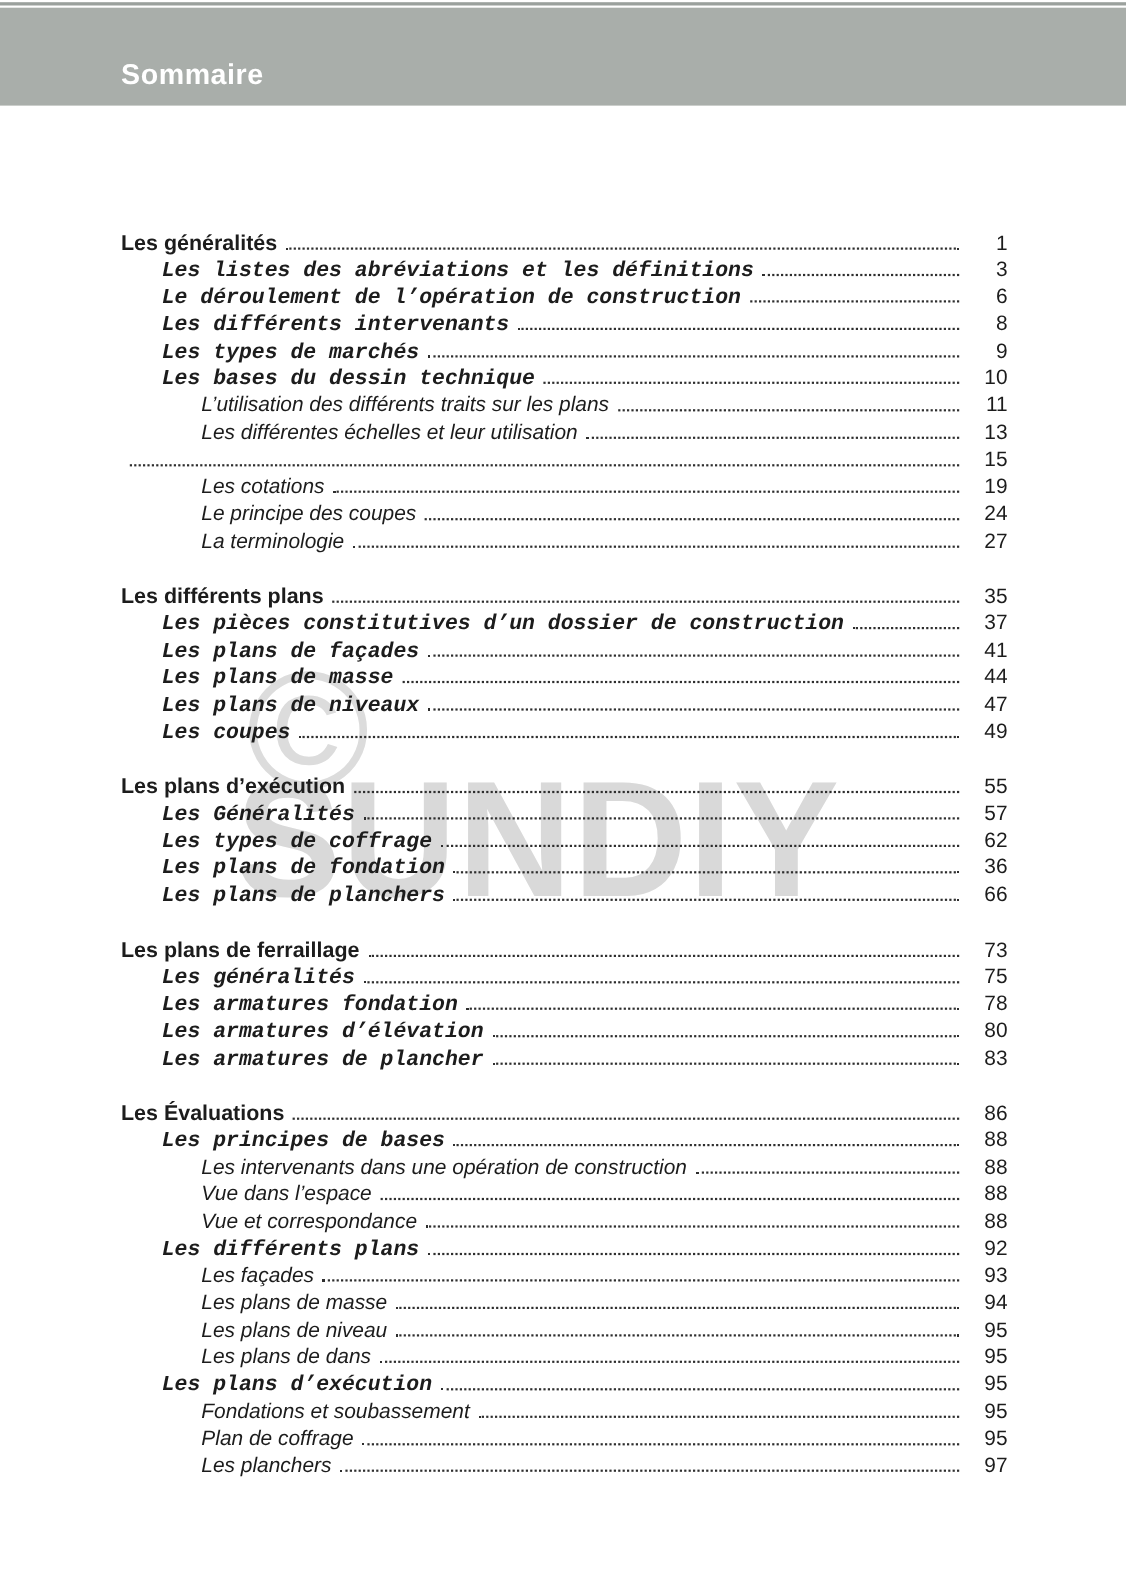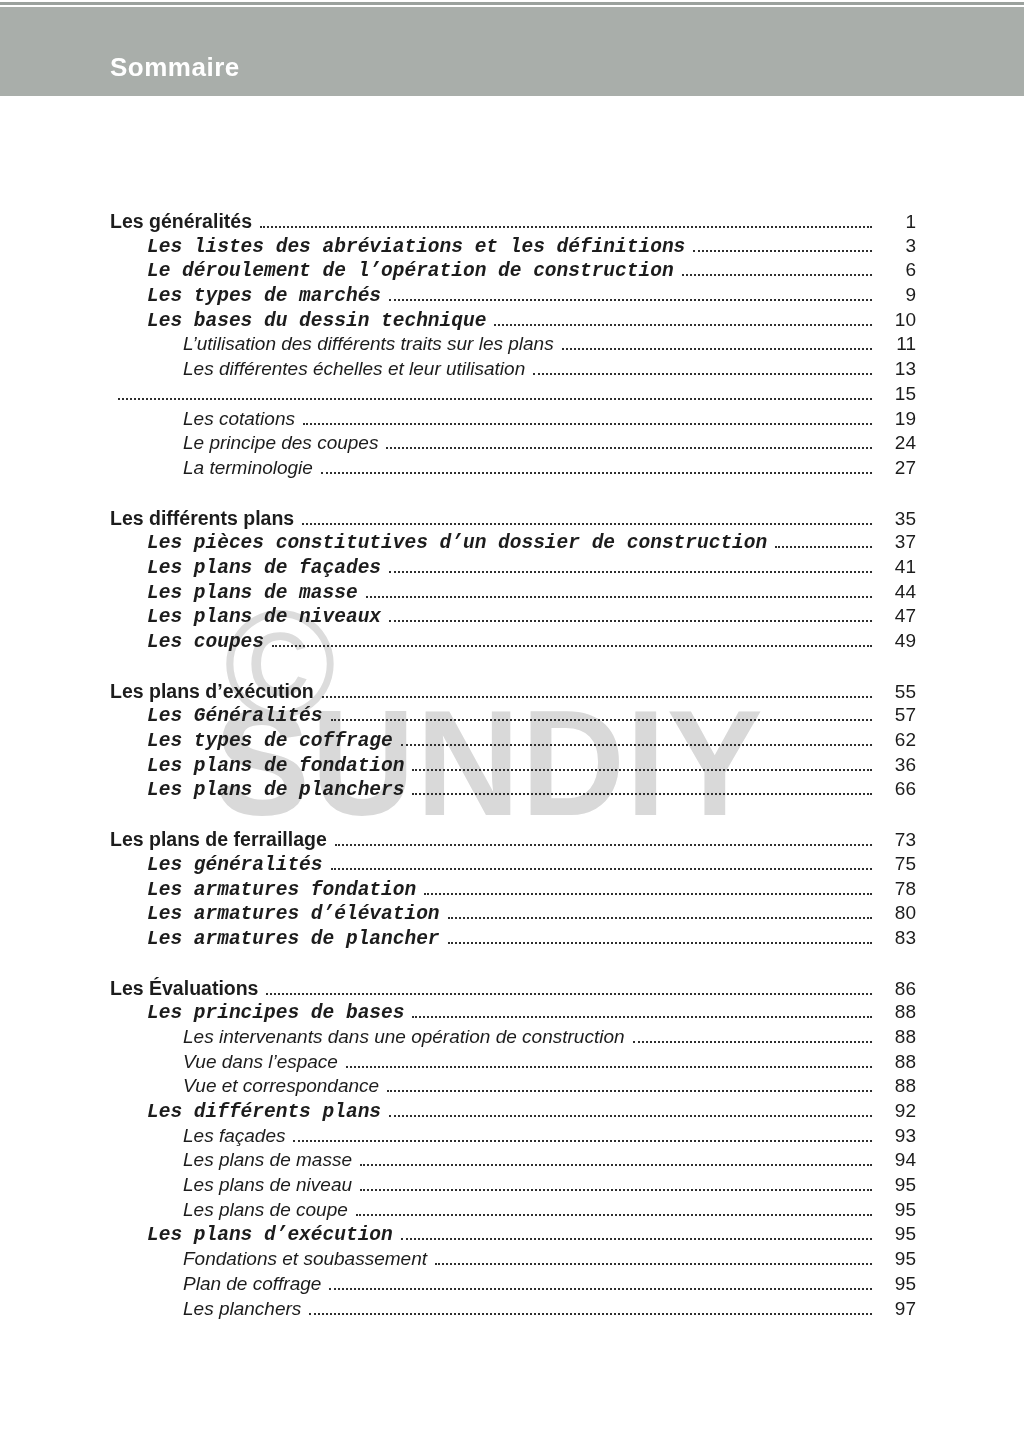--- a/index.html
+++ b/index.html
@@ -76,20 +76,25 @@
         <span class="label">Les listes des abréviations et les définitions</span>
         <span class="leader"></span>
         <span class="pagenum">3</span>
       </div>
       <div class="toc-row lvl2">
         <span class="label">Le déroulement de l’opération de construction</span>
         <span class="leader"></span>
         <span class="pagenum">6</span>
       </div>
       <div class="toc-row lvl2">
+        <span class="label">Les différents intervenants</span>
+        <span class="leader"></span>
+        <span class="pagenum">8</span>
+      </div>
+      <div class="toc-row lvl2">
         <span class="label">Les types de marchés</span>
         <span class="leader"></span>
         <span class="pagenum">9</span>
       </div>
       <div class="toc-row lvl2">
         <span class="label">Les bases du dessin technique</span>
         <span class="leader"></span>
         <span class="pagenum">10</span>
       </div>
       <div class="toc-row lvl3">
@@ -248,21 +253,21 @@
         <span class="label">Les plans de masse</span>
         <span class="leader"></span>
         <span class="pagenum">94</span>
       </div>
       <div class="toc-row lvl3">
         <span class="label">Les plans de niveau</span>
         <span class="leader"></span>
         <span class="pagenum">95</span>
       </div>
       <div class="toc-row lvl3">
-        <span class="label">Les plans de coupe</span>
+        <span class="label">Les plans de dans</span>
         <span class="leader"></span>
         <span class="pagenum">95</span>
       </div>
       <div class="toc-row lvl2">
         <span class="label">Les plans d’exécution</span>
         <span class="leader"></span>
         <span class="pagenum">95</span>
       </div>
       <div class="toc-row lvl3">
         <span class="label">Fondations et soubassement</span>

